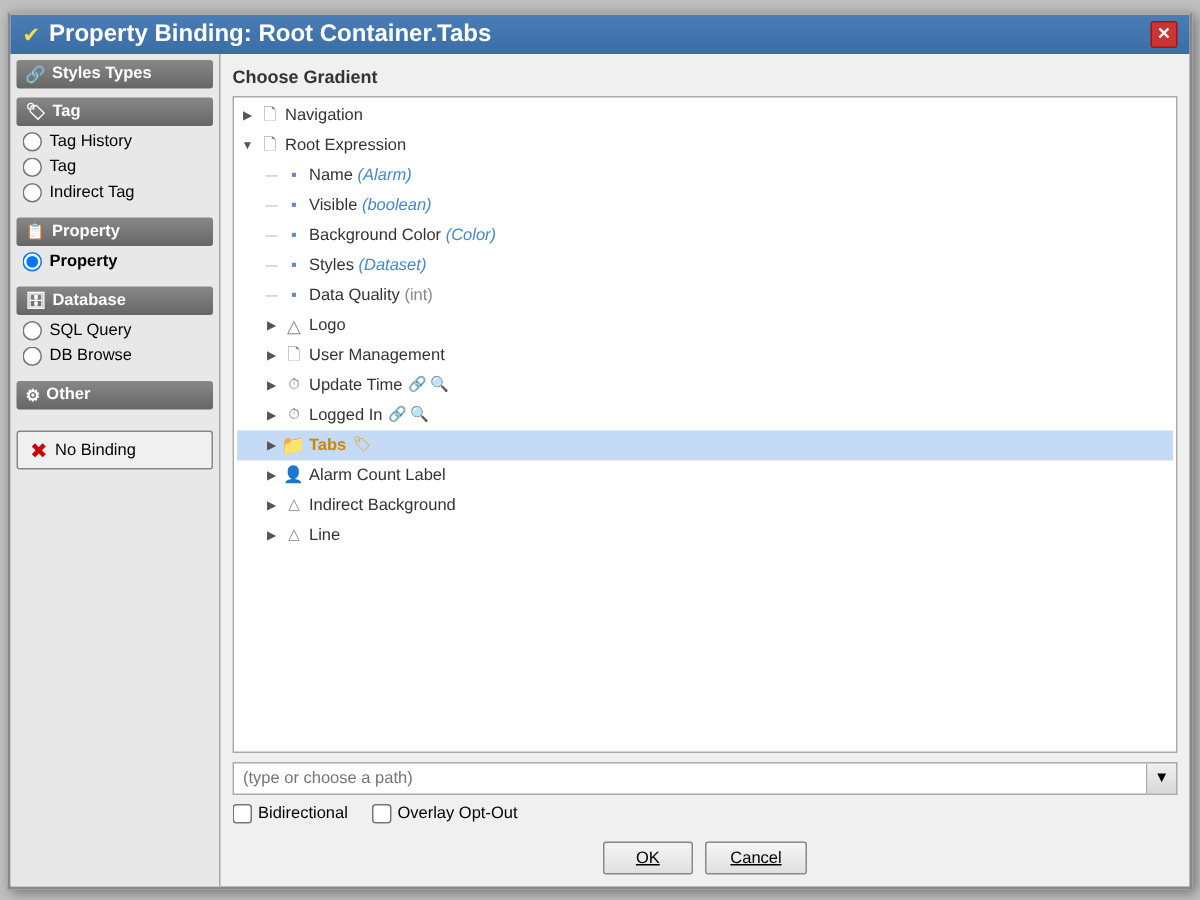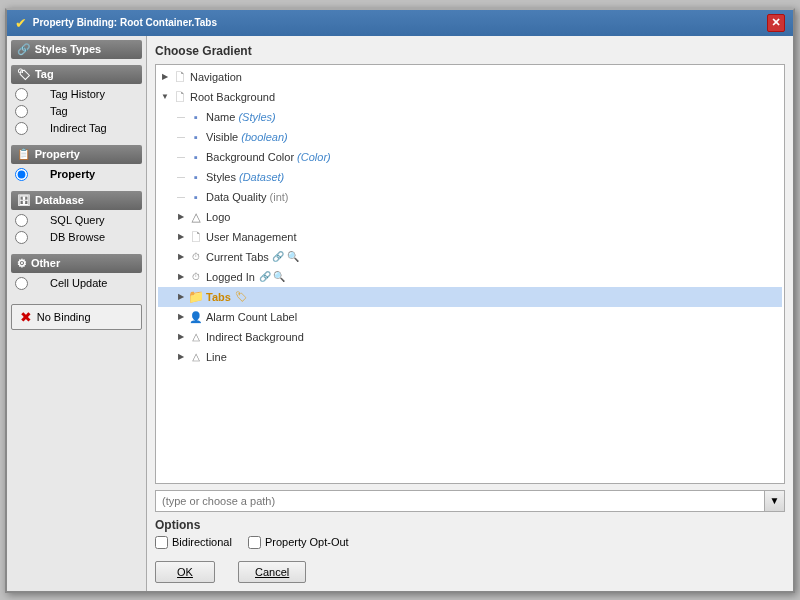--- a/index.html
+++ b/index.html
@@ -37,21 +37,21 @@
     .title-bar-left {
       display: flex;
       align-items: center;
       gap: 6px;
     }
     .title-icon {
       color: #ffdd44;
       font-size: 14px;
     }
     .title-text {
-      font-size: 10px;
+      font-size: 16px;
       font-weight: bold;
     }
     .close-btn {
       background: #cc3333;
       border: 1px solid #aa1111;
       color: white;
       width: 18px;
       height: 18px;
       display: flex;
       align-items: center;
@@ -86,21 +86,21 @@
       font-weight: bold;
       display: flex;
       align-items: center;
       gap: 4px;
       border-radius: 2px;
       margin-bottom: 2px;
     }
     .radio-item {
       display: flex;
       align-items: center;
-      gap: 22px;
+      gap: 5px;
       padding: 2px 4px;
       cursor: pointer;
       font-size: 11px;
     }
     .radio-item input[type=radio] {
       margin: 0;
       cursor: pointer;
     }
     .section-group {
       margin-bottom: 4px;
@@ -228,22 +228,22 @@
     }
     .checkbox-item {
       display: flex;
       align-items: center;
       gap: 4px;
       font-size: 11px;
       cursor: pointer;
     }
     .bottom-buttons {
       display: flex;
-      justify-content: flex-start;
-      gap: 23px;
+      justify-content: center;
+      gap: 8px;
       padding-top: 6px;
     }
     .btn {
       padding: 4px 16px;
       border: 1px solid #888;
       background: linear-gradient(to bottom, #f5f5f5, #e0e0e0);
       cursor: pointer;
       font-size: 11px;
       min-width: 60px;
       text-align: center;
@@ -323,24 +323,20 @@
           <input type="radio" name="binding" id="r-db-browse" style="">
           <label for="r-db-browse">DB Browse</label>
         </div>
       </div>
 
       <div class="section-group">
         <div class="section-header">
           <span>⚙</span>
           <span>Other</span>
         </div>
-        <div class="radio-item">
-          <input type="radio" name="binding" id="r-cell-update" style="">
-          <label for="r-cell-update">Cell Update</label>
-        </div>
       </div>
 
       <div class="no-binding-btn">
         <span class="no-binding-icon">✖</span>
         <span>No Binding</span>
       </div>
     </div>
 
     <div class="right-panel">
       <div class="choose-property-label">Choose Gradient</div>
@@ -349,28 +345,28 @@
 
         <div class="tree-item">
           <span class="tree-expander collapsed"></span>
           <span class="tree-icon icon-page">🗋</span>
           <span class="tree-label">Navigation</span>
         </div>
 
         <div class="tree-item">
           <span class="tree-expander expanded"></span>
           <span class="tree-icon icon-page">🗋</span>
-          <span class="tree-label">Root Background</span>
+          <span class="tree-label">Root Expression</span>
         </div>
 
         <div class="tree-item" style="padding-left:16px;">
           <span class="tree-expander leaf"></span>
           <span class="tree-icon icon-prop">▪</span>
           <span class="tree-label">Name&nbsp;</span>
-          <span class="tree-type-blue">(Styles)</span>
+          <span class="tree-type-blue">(Alarm)</span>
         </div>
 
         <div class="tree-item" style="padding-left:16px;">
           <span class="tree-expander leaf"></span>
           <span class="tree-icon icon-prop">▪</span>
           <span class="tree-label">Visible&nbsp;</span>
           <span class="tree-type-blue">(boolean)</span>
         </div>
 
         <div class="tree-item" style="padding-left:16px;">
@@ -402,21 +398,21 @@
 
         <div class="tree-item" style="padding-left:16px;">
           <span class="tree-expander collapsed"></span>
           <span class="tree-icon icon-page">🗋</span>
           <span class="tree-label">User Management</span>
         </div>
 
         <div class="tree-item" style="padding-left:16px;">
           <span class="tree-expander collapsed"></span>
           <span class="tree-icon" style="color:#888; font-size:10px;">⏱</span>
-          <span class="tree-label">Current Tabs</span>
+          <span class="tree-label">Update Time</span>
           <span class="tool-icons">
             <span style="font-size:10px; color:#555;">🔗</span>
             <span style="font-size:10px; color:#555;">🔍</span>
           </span>
         </div>
 
         <div class="tree-item" style="padding-left:16px;">
           <span class="tree-expander collapsed"></span>
           <span class="tree-icon" style="color:#888; font-size:10px;">⏱</span>
           <span class="tree-label">Logged In</span>
@@ -453,29 +449,28 @@
           <span class="tree-label">Line</span>
         </div>
       </div>
 
       <div class="path-input-row">
         <input class="path-input" type="text" value="" placeholder="(type or choose a path)" style="">
         <div class="path-dropdown-btn">▼</div>
       </div>
 
       <div class="options-section">
-        <div class="options-label">Options</div>
         <div class="options-checkboxes">
           <div class="checkbox-item">
             <input type="checkbox" id="chk-bidir" style="">
             <label for="chk-bidir">Bidirectional</label>
           </div>
           <div class="checkbox-item">
             <input type="checkbox" id="chk-overlay" style="">
-            <label for="chk-overlay">Property Opt-Out</label>
+            <label for="chk-overlay">Overlay Opt-Out</label>
           </div>
         </div>
       </div>
 
       <div class="bottom-buttons">
         <button class="btn btn-ok">OK</button>
         <button class="btn">Cancel</button>
       </div>
     </div>
   </div>

